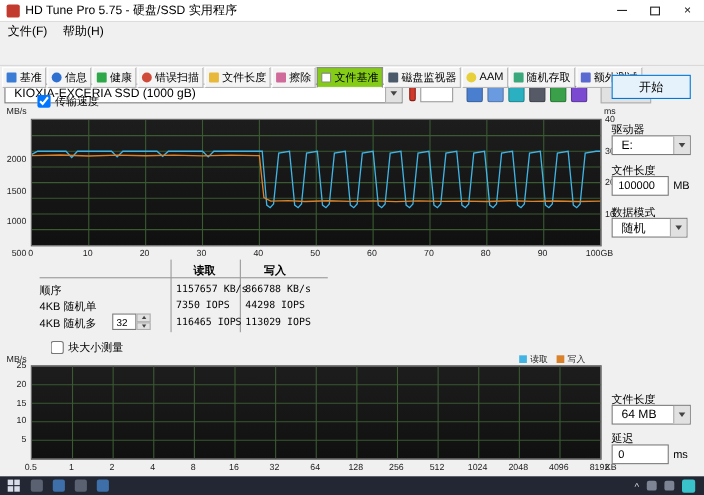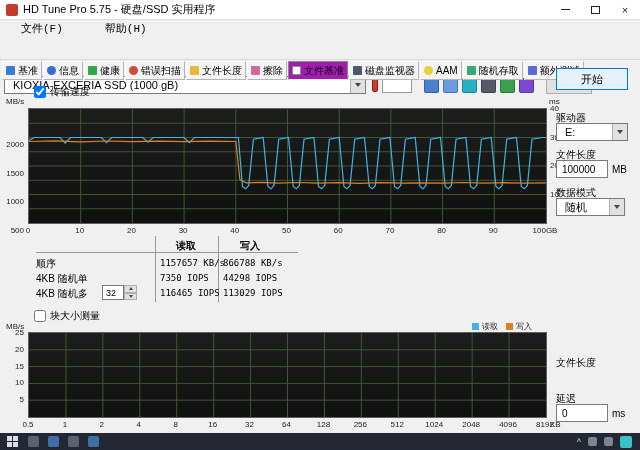--- a/index.html
+++ b/index.html
@@ -10,39 +10,39 @@
   .titlebar{position:absolute;left:0;top:0;width:640px;height:20px;background:#ffffff;border-bottom:1px solid #dcdcdc;display:flex;align-items:center;}
   .app-icon{width:12px;height:12px;margin:0 5px 0 6px;background:#c23b2e;border-radius:2px;flex:none;}
   .win-title{font-size:11px;color:#000;white-space:nowrap;}
   .win-controls{margin-left:auto;display:flex;height:100%;}
   .win-btn{width:30px;height:100%;display:flex;align-items:center;justify-content:center;font-size:11px;color:#222;}
   .minbar{display:inline-block;width:9px;height:1px;background:#222;}
   .maxbox{display:inline-block;width:9px;height:8px;border:1px solid #222;}
 
   
   .menubar{position:absolute;left:0;top:20px;width:640px;height:16px;background:#f0f0f0;display:flex;align-items:center;font-size:11px;}
-  .menu-item{padding:1px 21px;color:#000;font-family:Liberation Mono, monospace;}
+  .menu-item{padding:1px 7px;color:#000;}
 
   
   .toolbar{position:absolute;left:0;top:36px;width:640px;height:24px;background:#f0f0f0;border-bottom:1px solid #d9d9d9;}
   .combo{position:absolute;background:#fff;border:1px solid #7a7a7a;display:flex;align-items:center;font-size:11px;}
   .combo-text{flex:1;padding:0 8px;white-space:nowrap;overflow:hidden;}
   .combo-btn{width:15px;height:100%;background:#e1e1e1;border-left:1px solid #adadad;display:flex;align-items:center;justify-content:center;flex:none;}
   .tri{width:0;height:0;border-left:3px solid transparent;border-right:3px solid transparent;border-top:4px solid #444;}
   .thermo{position:absolute;left:372px;top:41px;width:6px;height:15px;background:#d03a2a;border:1px solid #8a2118;border-radius:2px;}
   .temp-box{position:absolute;left:382px;top:40px;width:30px;height:17px;background:#fff;border:1px solid #9a9a9a;}
   #toolbar-icons{position:absolute;left:424px;top:40px;height:18px;display:flex;gap:4px;align-items:center;}
   .tool-icon{width:15px;height:15px;border-radius:2px;border:1px solid rgba(0,0,0,.25);}
   .btn{background:#e1e1e1;border:1px solid #adadad;font-size:11px;display:flex;align-items:center;justify-content:center;color:#000;}
   .btn.primary{border:1px solid #0078d7;background:#e5f1fb;}
 
   
   #tab-bar{position:absolute;left:2px;top:61px;width:636px;height:19px;display:flex;gap:1px;}
   .tab{display:inline-flex;align-items:center;gap:3px;padding:0 3px;font-size:10px;background:#f4f4f4;border:1px solid #b5b5b5;border-top-color:#fff;border-left-color:#fff;white-space:nowrap;}
-  .tab.selected{background:#a21caf;border:1px solid #8a8a8a;border-bottom-color:#f4f4f4;text-align:right;}
+  .tab.selected{background:#84cc16;border:1px solid #8a8a8a;border-bottom-color:#f4f4f4;text-align:right;}
   .tabicon{width:9px;height:9px;flex:none;border-radius:1px;}
   .benchmark-icon{background:#3a7bd5;}
   .info-icon{background:#2f6fd0;border-radius:50%;}
   .health-icon{background:#2fa84a;}
   .error-scan-icon{background:#d04a3a;border-radius:50%;}
   .folder-usage-icon{background:#e8b83a;}
   .erase-icon{background:#d06a9a;}
   .file-benchmark-icon{background:#fdfdfd;border:1px solid #888;}
   .disk-monitor-icon{background:#4a5a6a;}
   .aam-icon{background:#e8d03a;border-radius:50%;}
@@ -263,21 +263,21 @@
           </span>
         <span>
             <i class="tri-dn"></i>
           </span>
       </span>
     </div>
     <span class="mono" style="left:160px;top:288px;">116465 IOPS</span>
     <span class="mono" style="left:223px;top:288px;">113029 IOPS</span>
   </div>
 
-  <label class="chk" style="left:34px;top:309px;">
+  <label class="chk" style="left:46px;top:309px;">
     <input type="checkbox" style="">
     <span>块大小测量</span>
   </label>
 
   <div class="legend" style="left:472px;top:321px;">
     <span class="leg-item">
       <span class="leg-sq" style="background:#41b4e4;"></span>
       <span>读取</span>
     </span>
     <span class="leg-item">
@@ -351,20 +351,26 @@
 
   <span class="lbl" style="left:556px;top:186px;">数据模式</span>
   <div class="combo" style="left:556px;top:198px;width:69px;height:18px;">
     <span class="combo-text">随机</span>
     <span class="combo-btn">
         <i class="tri"></i>
       </span>
   </div>
 
   <span class="lbl" style="left:556px;top:356px;">文件长度</span>
+  <div class="combo" style="left:556px;top:368px;width:72px;height:18px;">
+    <span class="combo-text">64 MB</span>
+    <span class="combo-btn">
+        <i class="tri"></i>
+      </span>
+  </div>
 
   <span class="lbl" style="left:556px;top:392px;">延迟</span>
   <div class="edit" style="left:556px;top:404px;width:52px;height:18px;">0</div>
   <span class="lbl" style="left:612px;top:408px;">ms</span>
 
   <div class="taskbar">
     <span class="winlogo">
         <i></i>
         <i></i>
         <i></i>

